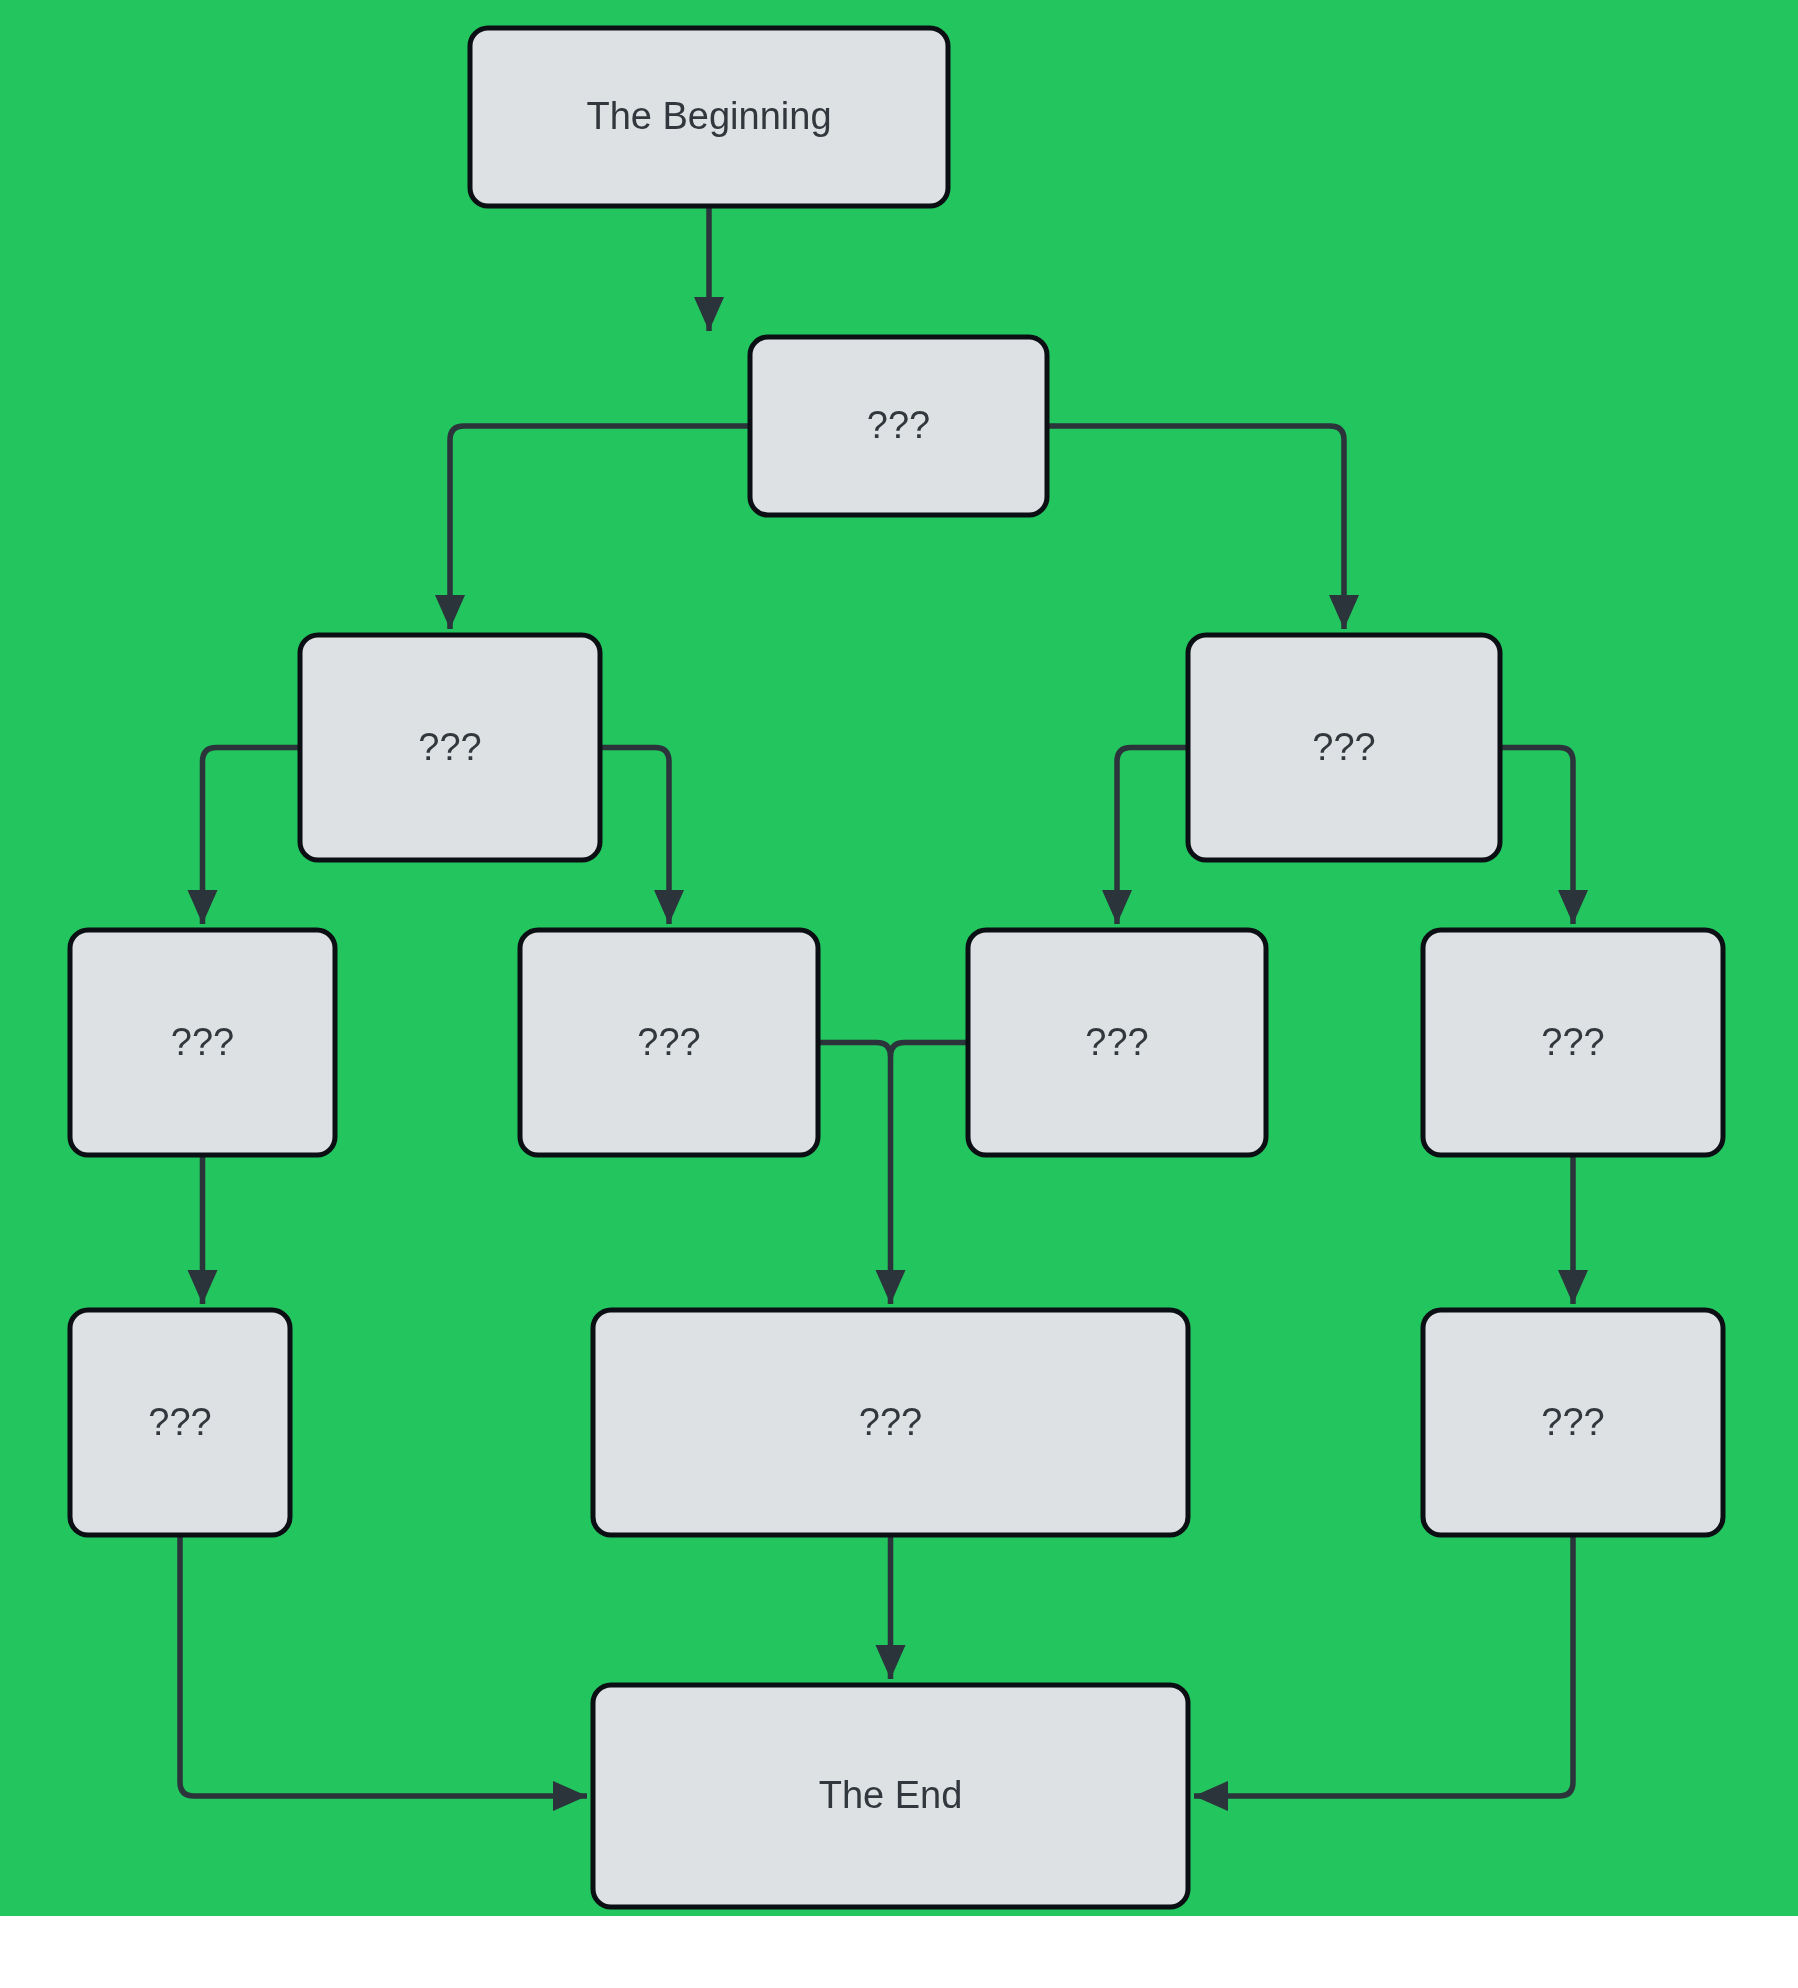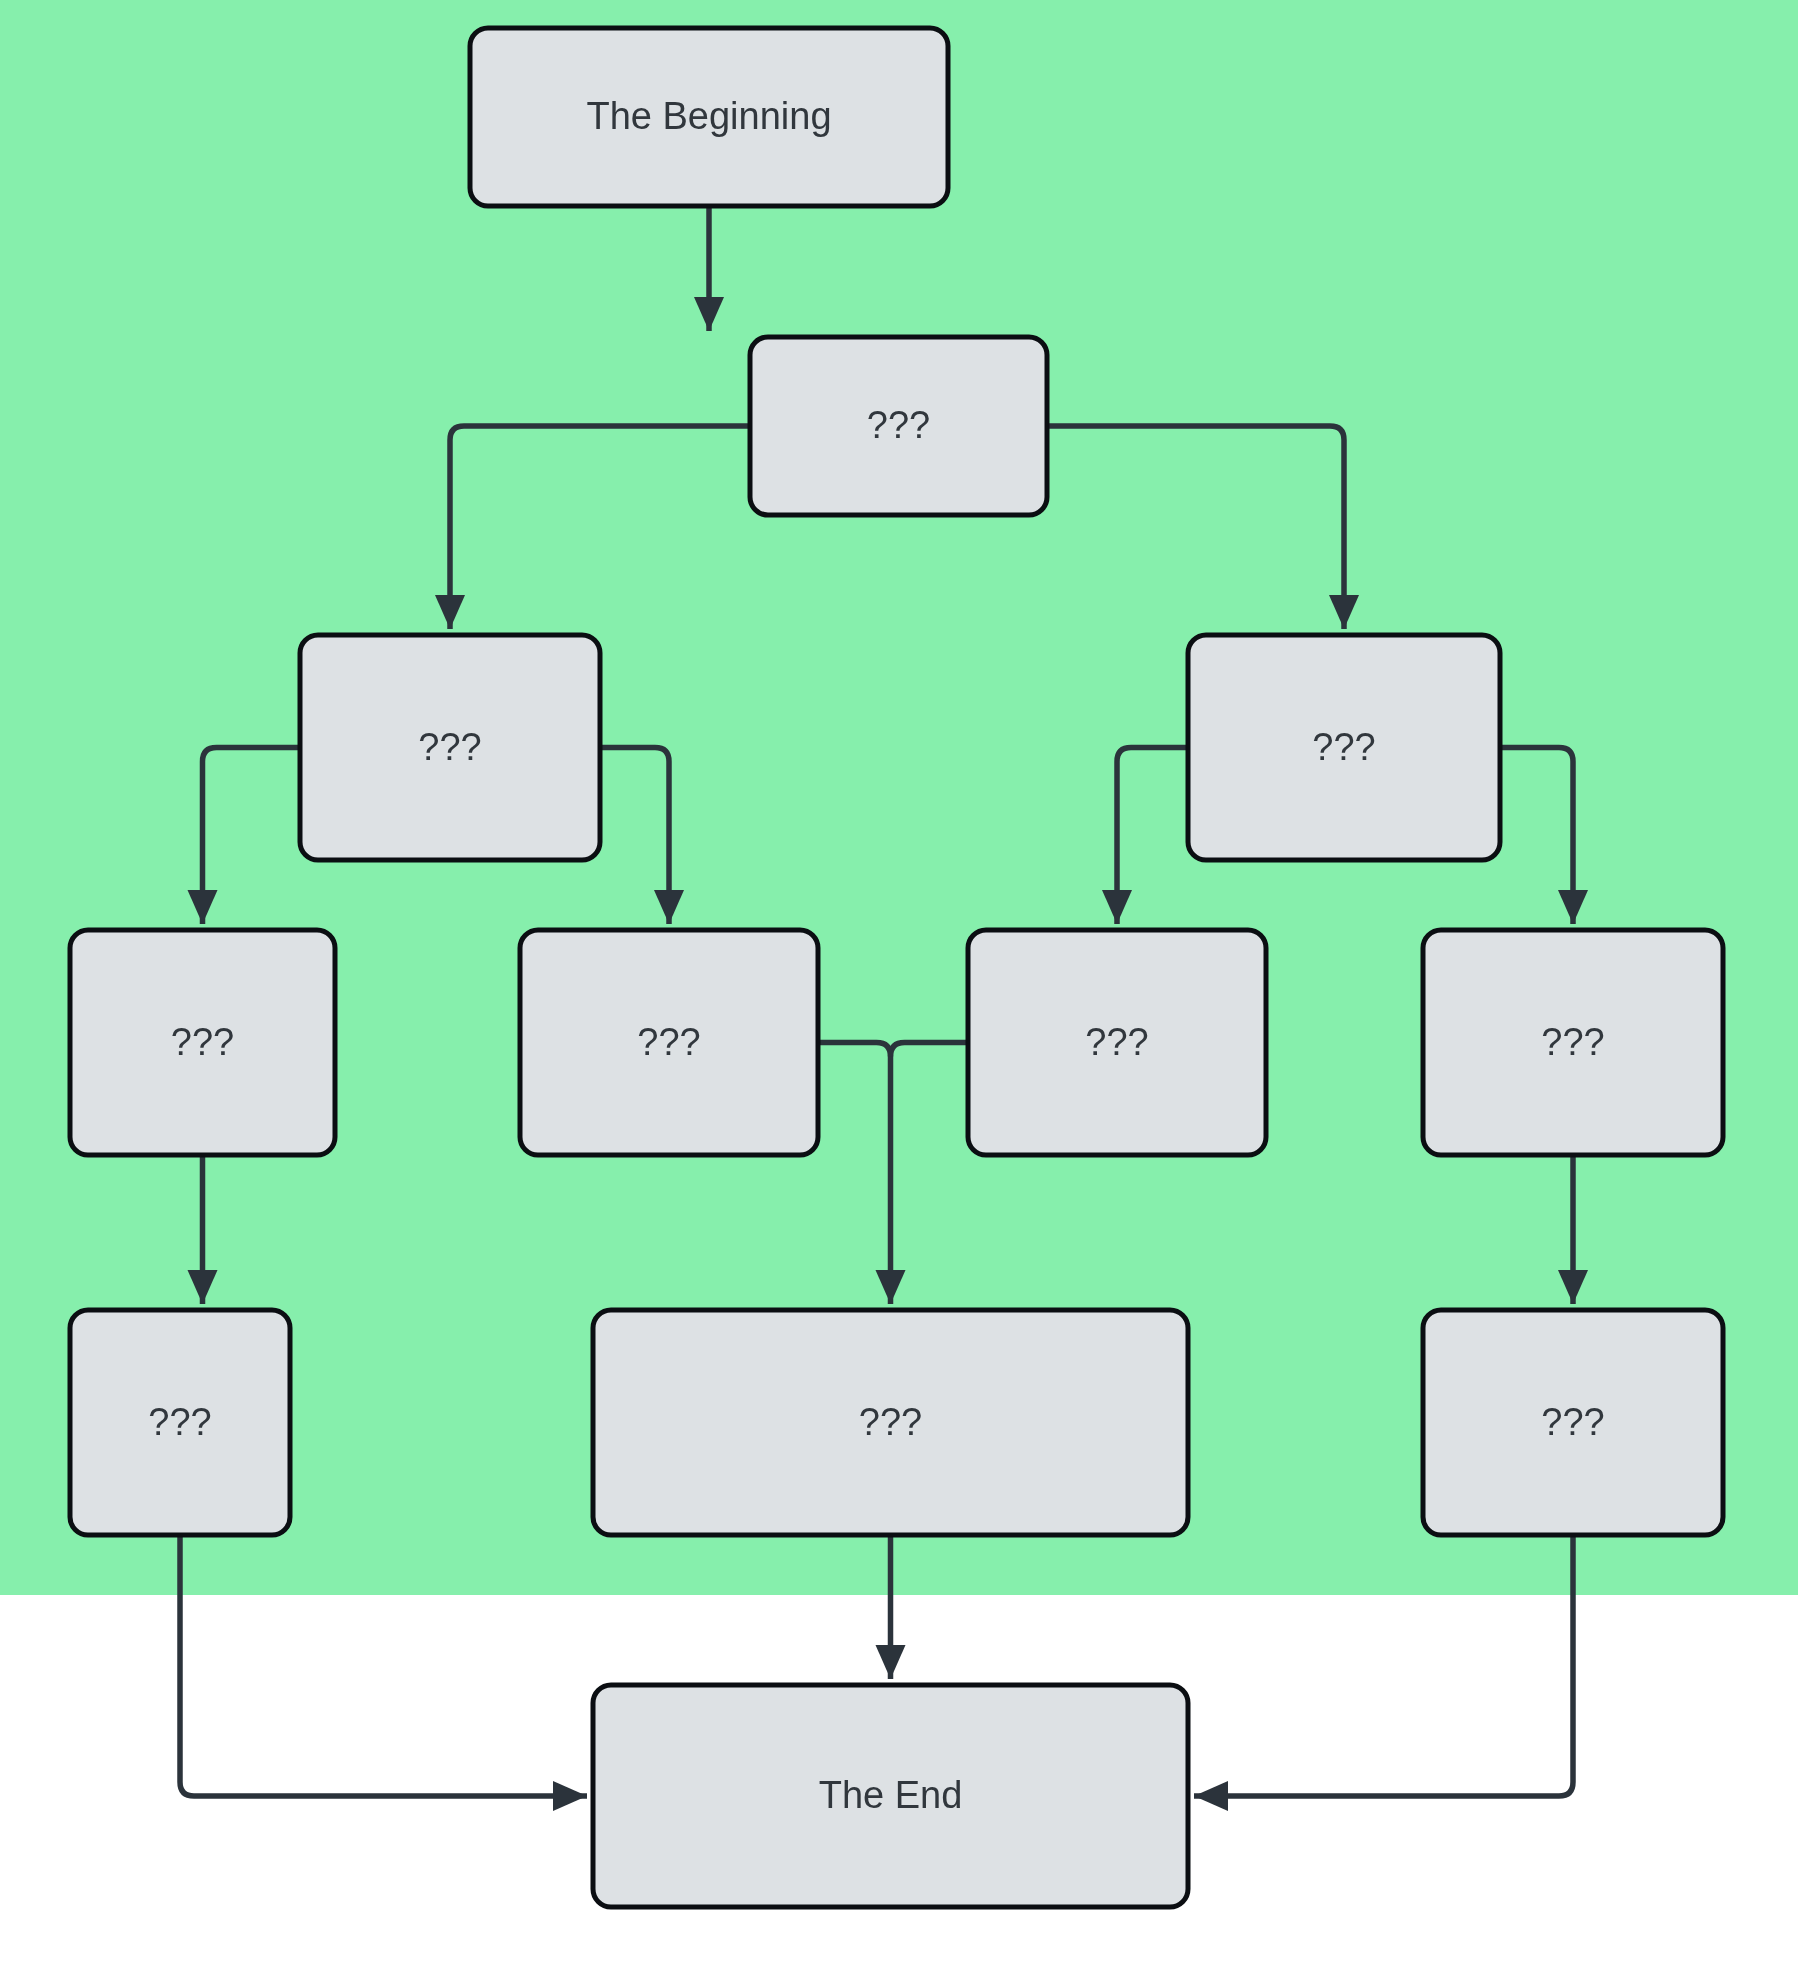--- a/index.html
+++ b/index.html
@@ -9,22 +9,22 @@
   }
   body {
     width: 1798px;
     height: 1988px;
     font-family: "Liberation Sans", sans-serif;
     overflow: hidden;
   }
   #flowchart-root {
     position: relative;
     width: 1798px;
-    height: 1595px;
-    background: #86efac;
+    height: 1916px;
+    background: #22c55e;
   }
   svg#flow-svg {
     position: absolute;
     left: 0;
     top: 0;
     width: 1798px;
     height: 1988px;
     display: block;
   }
   .node-rect {

